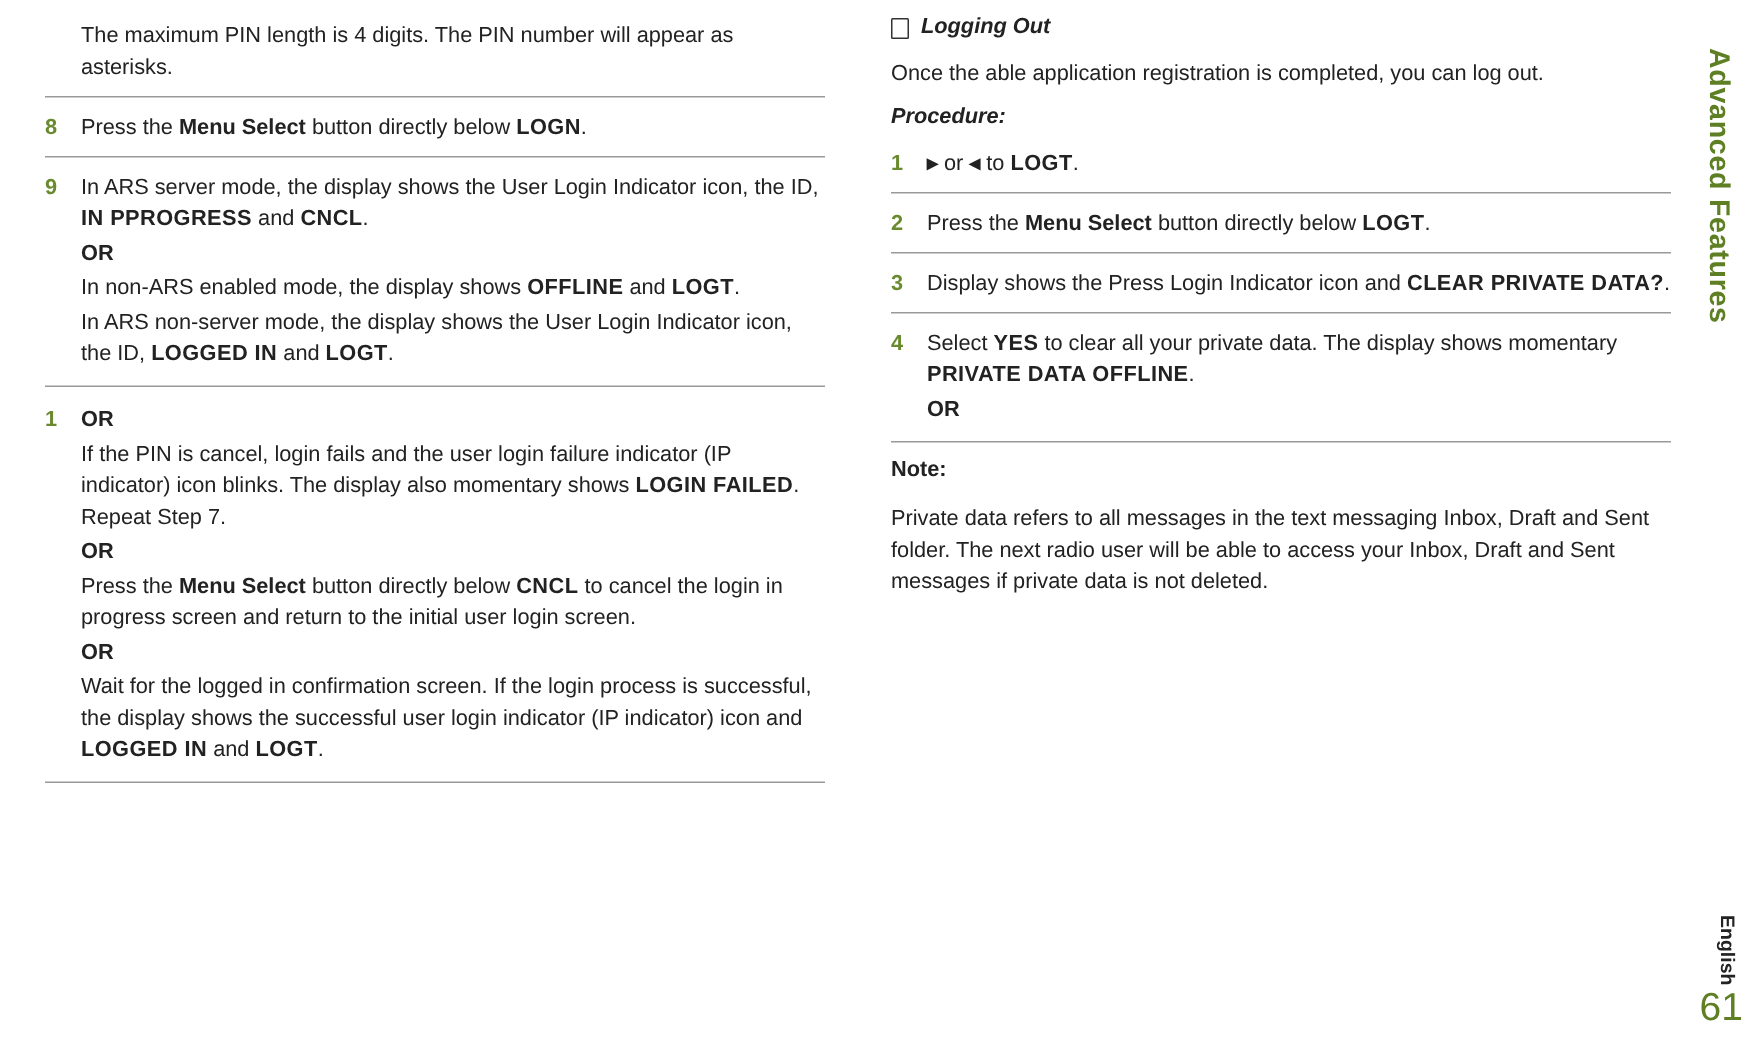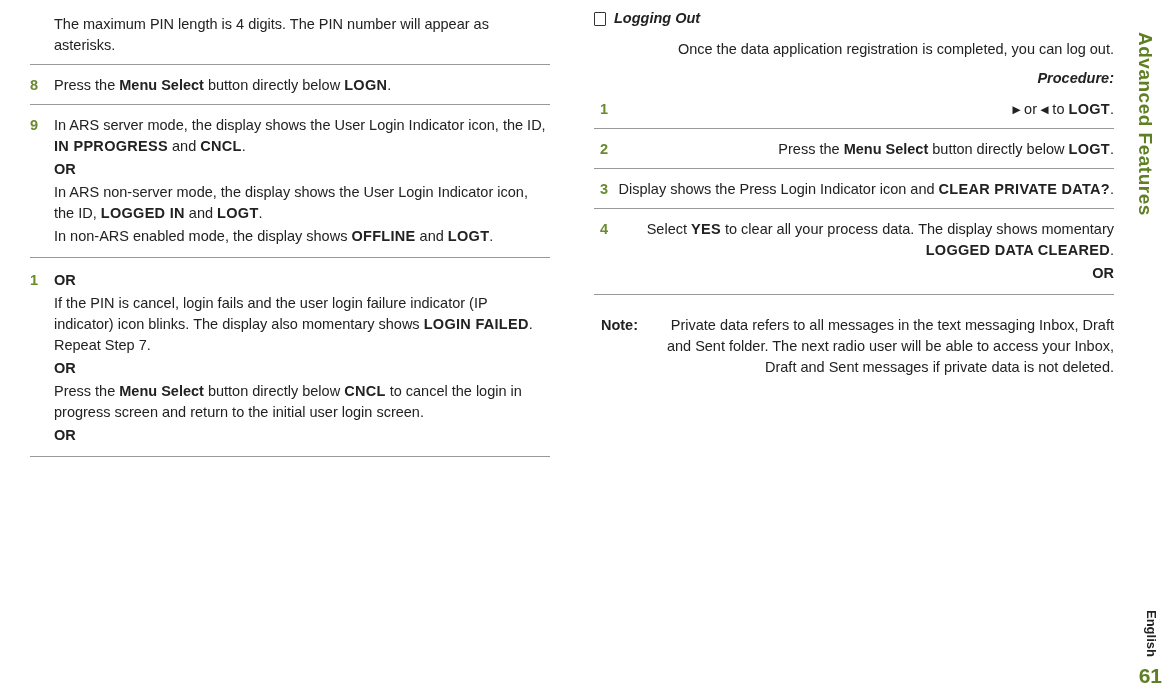--- a/index.html
+++ b/index.html
@@ -16,21 +16,21 @@
   .page {
     display: flex;
     padding: 8px 36px 8px 30px;
     gap: 44px;
   }
   .col {
     flex: 1;
     min-width: 0;
   }
   .col-left { max-width: 520px; }
-  .col-right { max-width: 520px; text-align: right; }
+  .col-right { max-width: 520px; }
   .step {
     display: flex;
     gap: 10px;
     padding: 6px 0 6px 0;
   }
   .step + .step { }
   .step-num {
     color: #6a8a2f;
     font-weight: bold;
     min-width: 14px;
@@ -50,41 +50,41 @@
     margin-bottom: 10px;
   }
   .doc-icon {
     width: 12px; height: 14px;
     border: 1px solid #333;
     border-radius: 1px;
     position: relative;
   }
   .proc-label { font-weight: bold; margin: 8px 0 4px; font-style: italic; }
   .arrow { font-family: Arial; font-weight: bold; }
-  .note-row { display: flex; gap: 12px; margin-top: 20px; }
+  .note-row { display: flex; gap: 12px; margin-top: 8px; flex-direction: column; }
   .note-label { font-weight: bold; min-width: 44px; }
   .side-tab {
     position: absolute;
     right: 0;
     top: 30px;
     writing-mode: vertical-rl;
     background: transparent;
     font-weight: bold;
     color: #5e7f23;
     font-size: 19px;
     padding: 2px 3px;
     letter-spacing: 0.5px;
   }
   .pagenum {
     position: absolute;
     right: 0px;
     bottom: 8px;
     color: #5e7f23;
-    font-weight: bold;
-    font-size: 21px;
+    font-weight: normal;
+    font-size: 26px;
   }
   .lang {
     position: absolute;
     right: 2px;
     bottom: 42px;
     writing-mode: vertical-rl;
     font-weight: bold;
     font-size: 13px;
     color: #222;
   }
@@ -107,46 +107,47 @@
       <div class="step-body">
         <span>Press the </span><span class="bold">Menu Select</span><span> button directly below </span><span class="code">LOGN</span><span>.</span>
       </div>
     </div>
 
     <div class="step tight-bot">
       <div class="step-num">9</div>
       <div class="step-body">
         <p><span>In ARS server mode, the display shows the User Login Indicator icon, the ID, </span><span class="code">IN PPROGRESS</span><span> and </span><span class="code">CNCL</span><span>.</span></p>
         <p class="or">OR</p>
+        <p><span>In non-ARS enabled mode, the display shows </span><span class="code">OFFLINE</span><span> and </span><span class="code">LOGT</span><span>.</span></p>
         <p><span>In ARS non-server mode, the display shows the User Login Indicator icon, the ID, </span><span class="code">LOGGED IN</span><span> and </span><span class="code">LOGT</span><span>.</span></p>
-        <p><span>In non-ARS enabled mode, the display shows </span><span class="code">OFFLINE</span><span> and </span><span class="code">LOGT</span><span>.</span></p>
       </div>
     </div>
 
     <div class="step tight-bot" style="margin-top:6px;">
       <div class="step-num">1</div>
       <div class="step-body">
         <p class="or">OR</p>
         <p><span>If the PIN is cancel, login fails and the user login failure indicator (IP indicator) icon blinks. The display also momentary shows </span><span class="code">LOGIN FAILED</span><span>. Repeat Step 7.</span></p>
         <p class="or">OR</p>
         <p><span>Press the </span><span class="bold">Menu Select</span><span> button directly below </span><span class="code">CNCL</span><span> to cancel the login in progress screen and return to the initial user login screen.</span></p>
         <p class="or">OR</p>
+        <p><span>Wait for the logged in confirmation screen. If the login process is successful, the display shows the successful user login indicator (IP indicator) icon and </span><span class="code">LOGGED IN</span><span> and </span><span class="code">LOGT</span><span>.</span></p>
       </div>
     </div>
 
   </div>
 
   <div class="col col-right">
 
     <div class="section-head">
       <span class="doc-icon"></span>
       <span>Logging Out</span>
     </div>
 
-    <p>Once the data application registration is completed, you can log out.</p>
+    <p>Once the able application registration is completed, you can log out.</p>
 
     <p class="proc-label">Procedure:</p>
 
     <div class="step tight-bot">
       <div class="step-num">1</div>
       <div class="step-body">
         <span class="arrow">▸</span><span> or </span><span class="arrow">◂</span><span> to </span><span class="code">LOGT</span><span>.</span>
       </div>
     </div>
 
@@ -160,21 +161,21 @@
     <div class="step tight-bot">
       <div class="step-num">3</div>
       <div class="step-body">
         <span>Display shows the Press Login Indicator icon and </span><span class="code">CLEAR PRIVATE DATA?</span><span>.</span>
       </div>
     </div>
 
     <div class="step tight-bot">
       <div class="step-num">4</div>
       <div class="step-body">
-        <p><span>Select </span><span class="code">YES</span><span> to clear all your process data. The display shows momentary </span><span class="code">LOGGED DATA CLEARED</span><span>.</span></p>
+        <p><span>Select </span><span class="code">YES</span><span> to clear all your private data. The display shows momentary </span><span class="code">PRIVATE DATA OFFLINE</span><span>.</span></p>
         <p class="or">OR</p>
       </div>
     </div>
 
     <div class="note-row">
       <div class="note-label">Note:</div>
       <div>Private data refers to all messages in the text messaging Inbox, Draft and Sent folder. The next radio user will be able to access your Inbox, Draft and Sent messages if private data is not deleted.</div>
     </div>
 
   </div>

